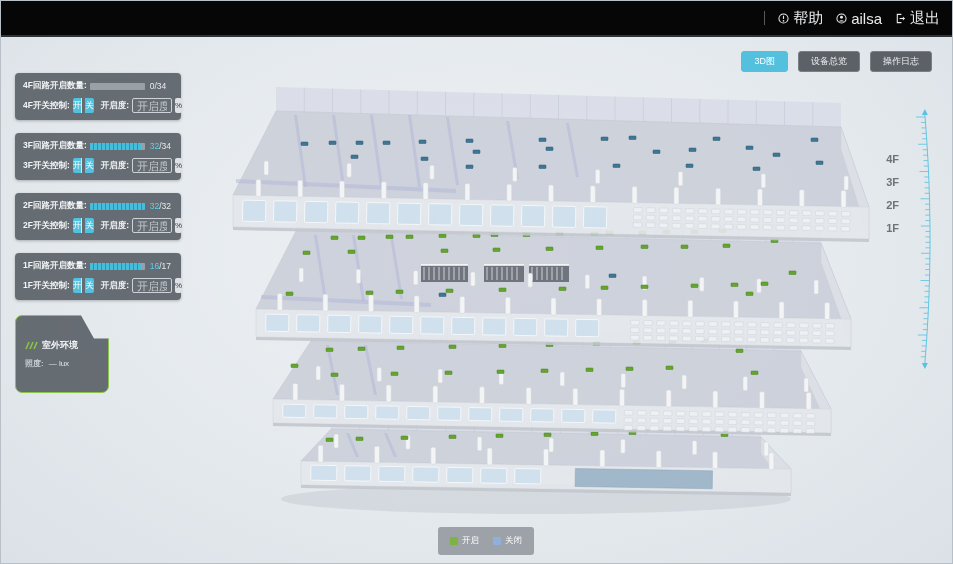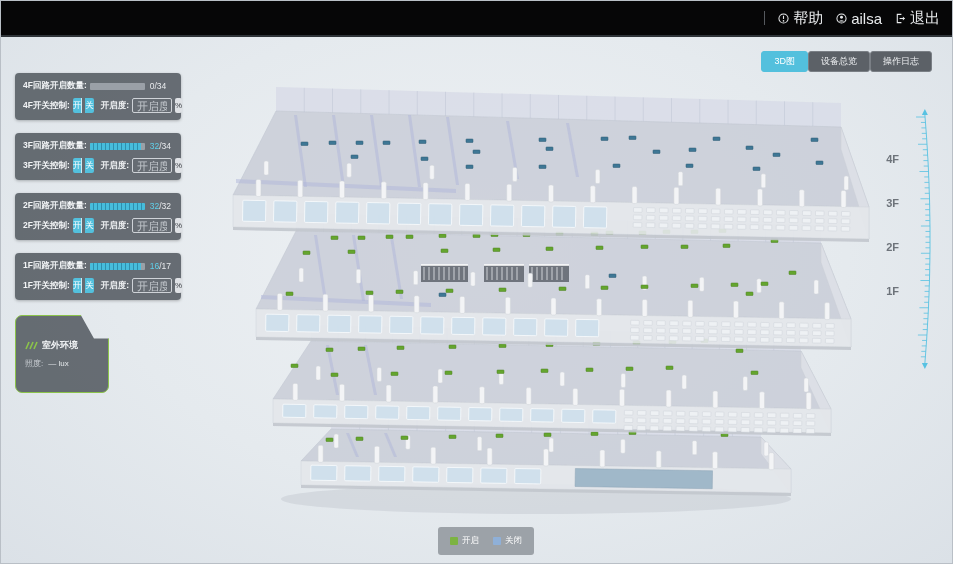--- a/index.html
+++ b/index.html
@@ -36,29 +36,29 @@
   .dim-input{width:30px;height:13px;background:transparent;border:1px solid #cfd3d8;border-radius:2px;
              font-size:11px;color:#fff;padding:0 4px;font-family:inherit;}
   .dim-input::placeholder{color:#c3c8cd;}
   .pct{width:15px;height:15px;border:none;border-radius:2px;background:#dfe2e6;color:#3c4147;font-size:8px;padding:0;cursor:pointer;font-family:inherit;}
   
   .outdoor{width:94px;box-sizing:border-box;margin-top:2px;background:rgba(88,94,101,.9);border:1px solid #8bc34a;
            border-radius:7px;padding:23px 9px;color:#f2f4f6;
            clip-path:polygon(0 0,70% 0,84% 30%,100% 30%,100% 100%,0 100%);}
   .outdoor .t-row{display:flex;align-items:center;gap:4px;font-size:9px;font-weight:bold;}
   .outdoor .v-row{display:flex;align-items:center;gap:5px;font-size:8px;margin-top:6px;}
-  .outdoor .v-lab{color:#c9ced3;font-weight:normal;text-align:center;}
+  .outdoor .v-lab{color:#c9ced3;font-weight:bold;text-align:center;}
   .outdoor .v-val{color:#e4e8eb;}
   
-  .view-buttons{position:absolute;top:50px;right:20px;display:flex;z-index:20;}
+  .view-buttons{position:absolute;top:50px;right:20px;display:flex;gap:10px;z-index:20;}
   .view-btn{height:21px;padding:0 12px;font-size:9px;border-radius:3px;background:#5c6167;color:#eceef0;
             border:1px solid #7a7f85;display:flex;align-items:center;cursor:pointer;font-family:inherit;}
   .view-btn.active{background:#53c0dd;border-color:#53c0dd;color:#fff;}
   
-  .floor-labels{position:absolute;right:53px;top:152px;display:flex;flex-direction:column;gap:32px;
+  .floor-labels{position:absolute;right:53px;top:152px;display:flex;flex-direction:column;gap:11px;
                 font-size:11px;color:#6d737a;font-weight:bold;z-index:20;text-align:center;}
   #ruler{position:absolute;right:14px;top:104px;width:26px;height:268px;z-index:20;}
   
   .legend{position:absolute;left:437px;top:526px;height:28px;background:rgba(140,146,152,.82);border-radius:3px;
           display:flex;align-items:center;gap:14px;padding:0 12px;font-size:8.5px;color:#fff;z-index:20;}
   .legend-item{display:flex;align-items:center;}
   .legend .sq{width:8px;height:8px;border-radius:1px;display:inline-block;margin-right:4px;}
   .bulk-buttons{position:absolute;right:5px;bottom:15px;display:flex;gap:3px;z-index:20;}
   .bulk-btn{height:19px;padding:0 8px;background:#53c0dd;color:#fff;font-size:8.5px;border:none;border-radius:3px;
             cursor:pointer;font-family:inherit;}

